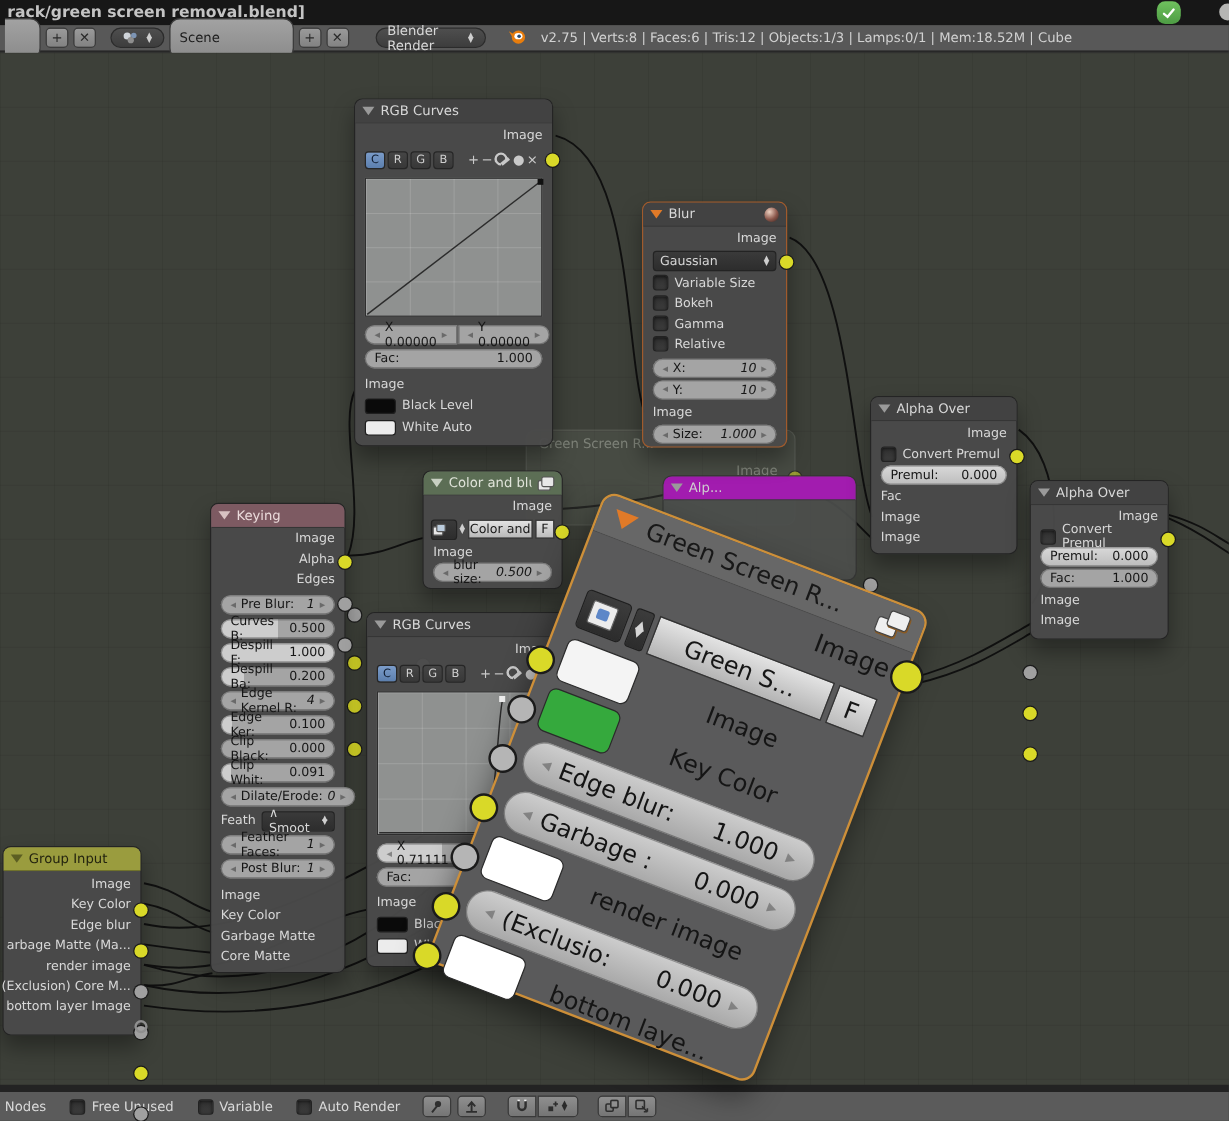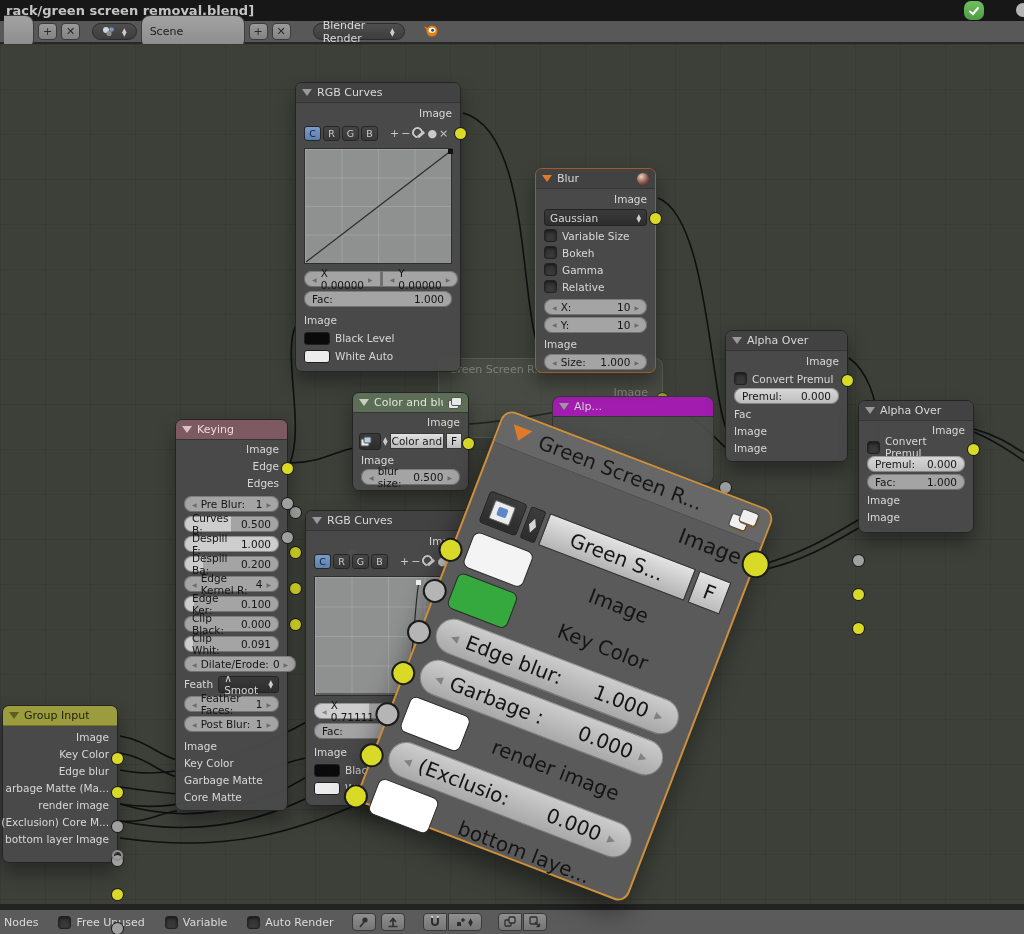--- a/index.html
+++ b/index.html
@@ -46,21 +46,21 @@
   .sk.y { background:#d9d928; } .sk.g { background:#a0a0a0; }
   .sk.l { left:-6px; } .sk.rr { right:-6px; }
   .sk.open { background:transparent; border:2px solid #8f8f8f; box-shadow:none; }
   .pill { height:16px; border-radius:8px; color:#161616; display:flex; align-items:center; gap:4px;
     padding:0 8px; font-size:10.5px; box-shadow:inset 0 0 0 1px rgba(0,0,0,.3), inset 0 1px 0 rgba(255,255,255,.18);
     background:linear-gradient(90deg,#cdcdcd 0 var(--f,0%), #a4a4a4 var(--f,0%)); }
   .pill .val { margin-left:auto; }
   .pill.center { justify-content:center; }
   .pill.arr::before { content:"\25C0"; font-size:6px; color:rgba(0,0,0,.35); }
   .pill.arr::after  { content:"\25B6"; font-size:6px; color:rgba(0,0,0,.35); }
-  .pill.arr .val { margin-left:auto; }
+  .pill.arr .val { margin-left:auto;font-style:italic; }
   .pill.lt { background:linear-gradient(#d9d9d9,#bcbcbc); }
   .cb { width:13px; height:13px; flex:0 0 auto; background:linear-gradient(#303030,#3c3c3c);
     border:1px solid #222; border-radius:3px; box-shadow:inset 0 1px 3px rgba(0,0,0,.6); }
   .swatch { width:26px; height:13px; border-radius:3px; border:1px solid #1f1f1f; flex:0 0 auto; }
   .curve { position:relative; margin:5px 8px; background:#8f9190; border:1px solid #2e2e2e;
     background-image:linear-gradient(rgba(255,255,255,.14) 1px, transparent 1px),
                      linear-gradient(90deg, rgba(255,255,255,.14) 1px, transparent 1px);
     background-size:25% 25%; }
   .chbtn { width:17px; height:15px; border-radius:3px; background:linear-gradient(#454545,#383838);
     border:1px solid #262626; color:#cfcfcf; font-size:9.5px; display:flex; align-items:center; justify-content:center; }
@@ -184,20 +184,21 @@
       </span>
   </span>
   <span style="margin-left:14px">
     <svg width="16" height="14" viewBox="0 0 16 14">
       <circle cx="9" cy="8" r="5.5" fill="#e87d0d"></circle>
       <ellipse cx="9" cy="7.2" rx="3.4" ry="2.6" fill="#fff"></ellipse>
       <circle cx="9.6" cy="7.2" r="1.5" fill="#2a4a6e"></circle>
       <path d="M1 3 L6 6 L4 8 Z" fill="#e87d0d"></path>
     </svg>
   </span>
+  <span class="stats">v2.75 | Verts:8 | Faces:6 | Tris:12 | Objects:1/3 | Lamps:0/1 | Mem:18.52M | Cube</span>
 </div>
 
 <div class="canvasbg"></div>
 
 <svg id="wires" width="1024" height="934" viewBox="0 0 1024 934">
   <path d="M290,463 C305,425 282,352 296,325"></path>
   <path d="M290,463 C320,463 336,451 354,448"></path>
   <path d="M463,113 C528,130 520,290 537,344"></path>
   <path d="M658,198 C708,217 710,392 727,431"></path>
   <path d="M469,424 C540,420 610,396 648,402 C696,410 714,438 727,449"></path>
@@ -414,21 +415,21 @@
 <div class="node" style="left:175px;top:419px;width:113px;height:392px">
   <div class="nhead keying">
     <span class="tri" style="border-top-color:#d8c2c2"></span>
     <span>Keying</span>
   </div>
   <div class="r out" style="height:17px">
       <span>Image</span>
     <span class="sk y rr" style="top:23px"></span>
     </div>
   <div class="r out" style="height:17px">
-      <span>Edge</span>
+      <span>Alpha</span>
     <span class="sk g rr" style="top:41px"></span>
     </div>
   <div class="r out" style="height:17px">
       <span>Edges</span>
     <span class="sk g rr" style="top:58px"></span>
     </div>
 
   <div class="r" style="height:20px;margin-top:3px">
       <span class="pill arr" style="flex:1">
         <span>Pre Blur:</span>

